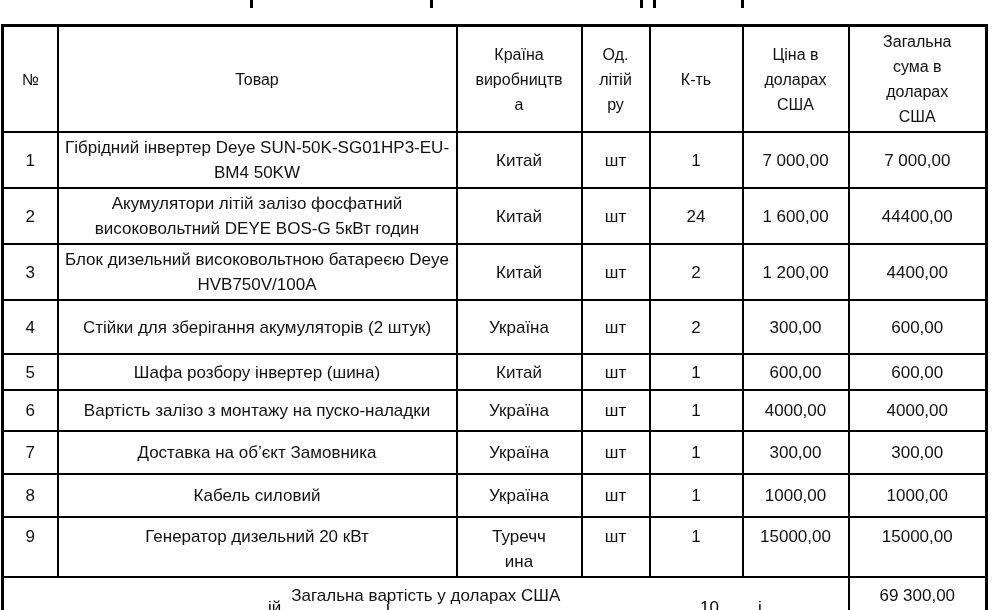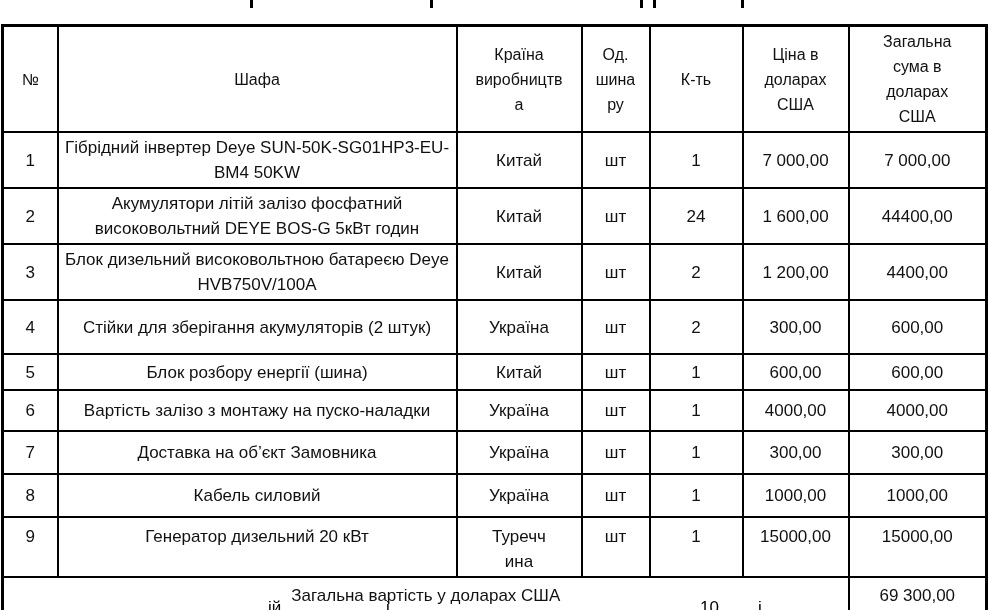--- a/index.html
+++ b/index.html
@@ -57,26 +57,26 @@
       <col style="width:399px">
       <col style="width:125px">
     <col style="width:68px">
       <col style="width:93px">
       <col style="width:106px">
       <col style="width:138px">
   </colgroup>
   <thead>
     <tr>
       <th>№</th>
-      <th>Шафа</th>
+      <th>Товар</th>
       <th>Країна
 виробництв
 а</th>
       <th>Од.
-шина
+літій
 ру</th>
       <th>К-ть</th>
       <th>Ціна в
 доларах
 США</th>
       <th>Загальна
 сума в
 доларах
 США</th>
     </tr>
@@ -113,21 +113,21 @@
       <td>4</td>
       <td class="product">Стійки для зберігання акумуляторів (2 штук)</td>
       <td>Україна</td>
       <td>шт</td>
       <td>2</td>
       <td>300,00</td>
       <td>600,00</td>
     </tr>
     <tr>
       <td>5</td>
-      <td class="product">Блок розбору енергії (шина)</td>
+      <td class="product">Шафа розбору інвертер (шина)</td>
       <td>Китай</td>
       <td>шт</td>
       <td>1</td>
       <td>600,00</td>
       <td>600,00</td>
     </tr>
     <tr>
       <td>6</td>
       <td class="product">Вартість залізо з монтажу на пуско-наладки</td>
       <td>Україна</td>

